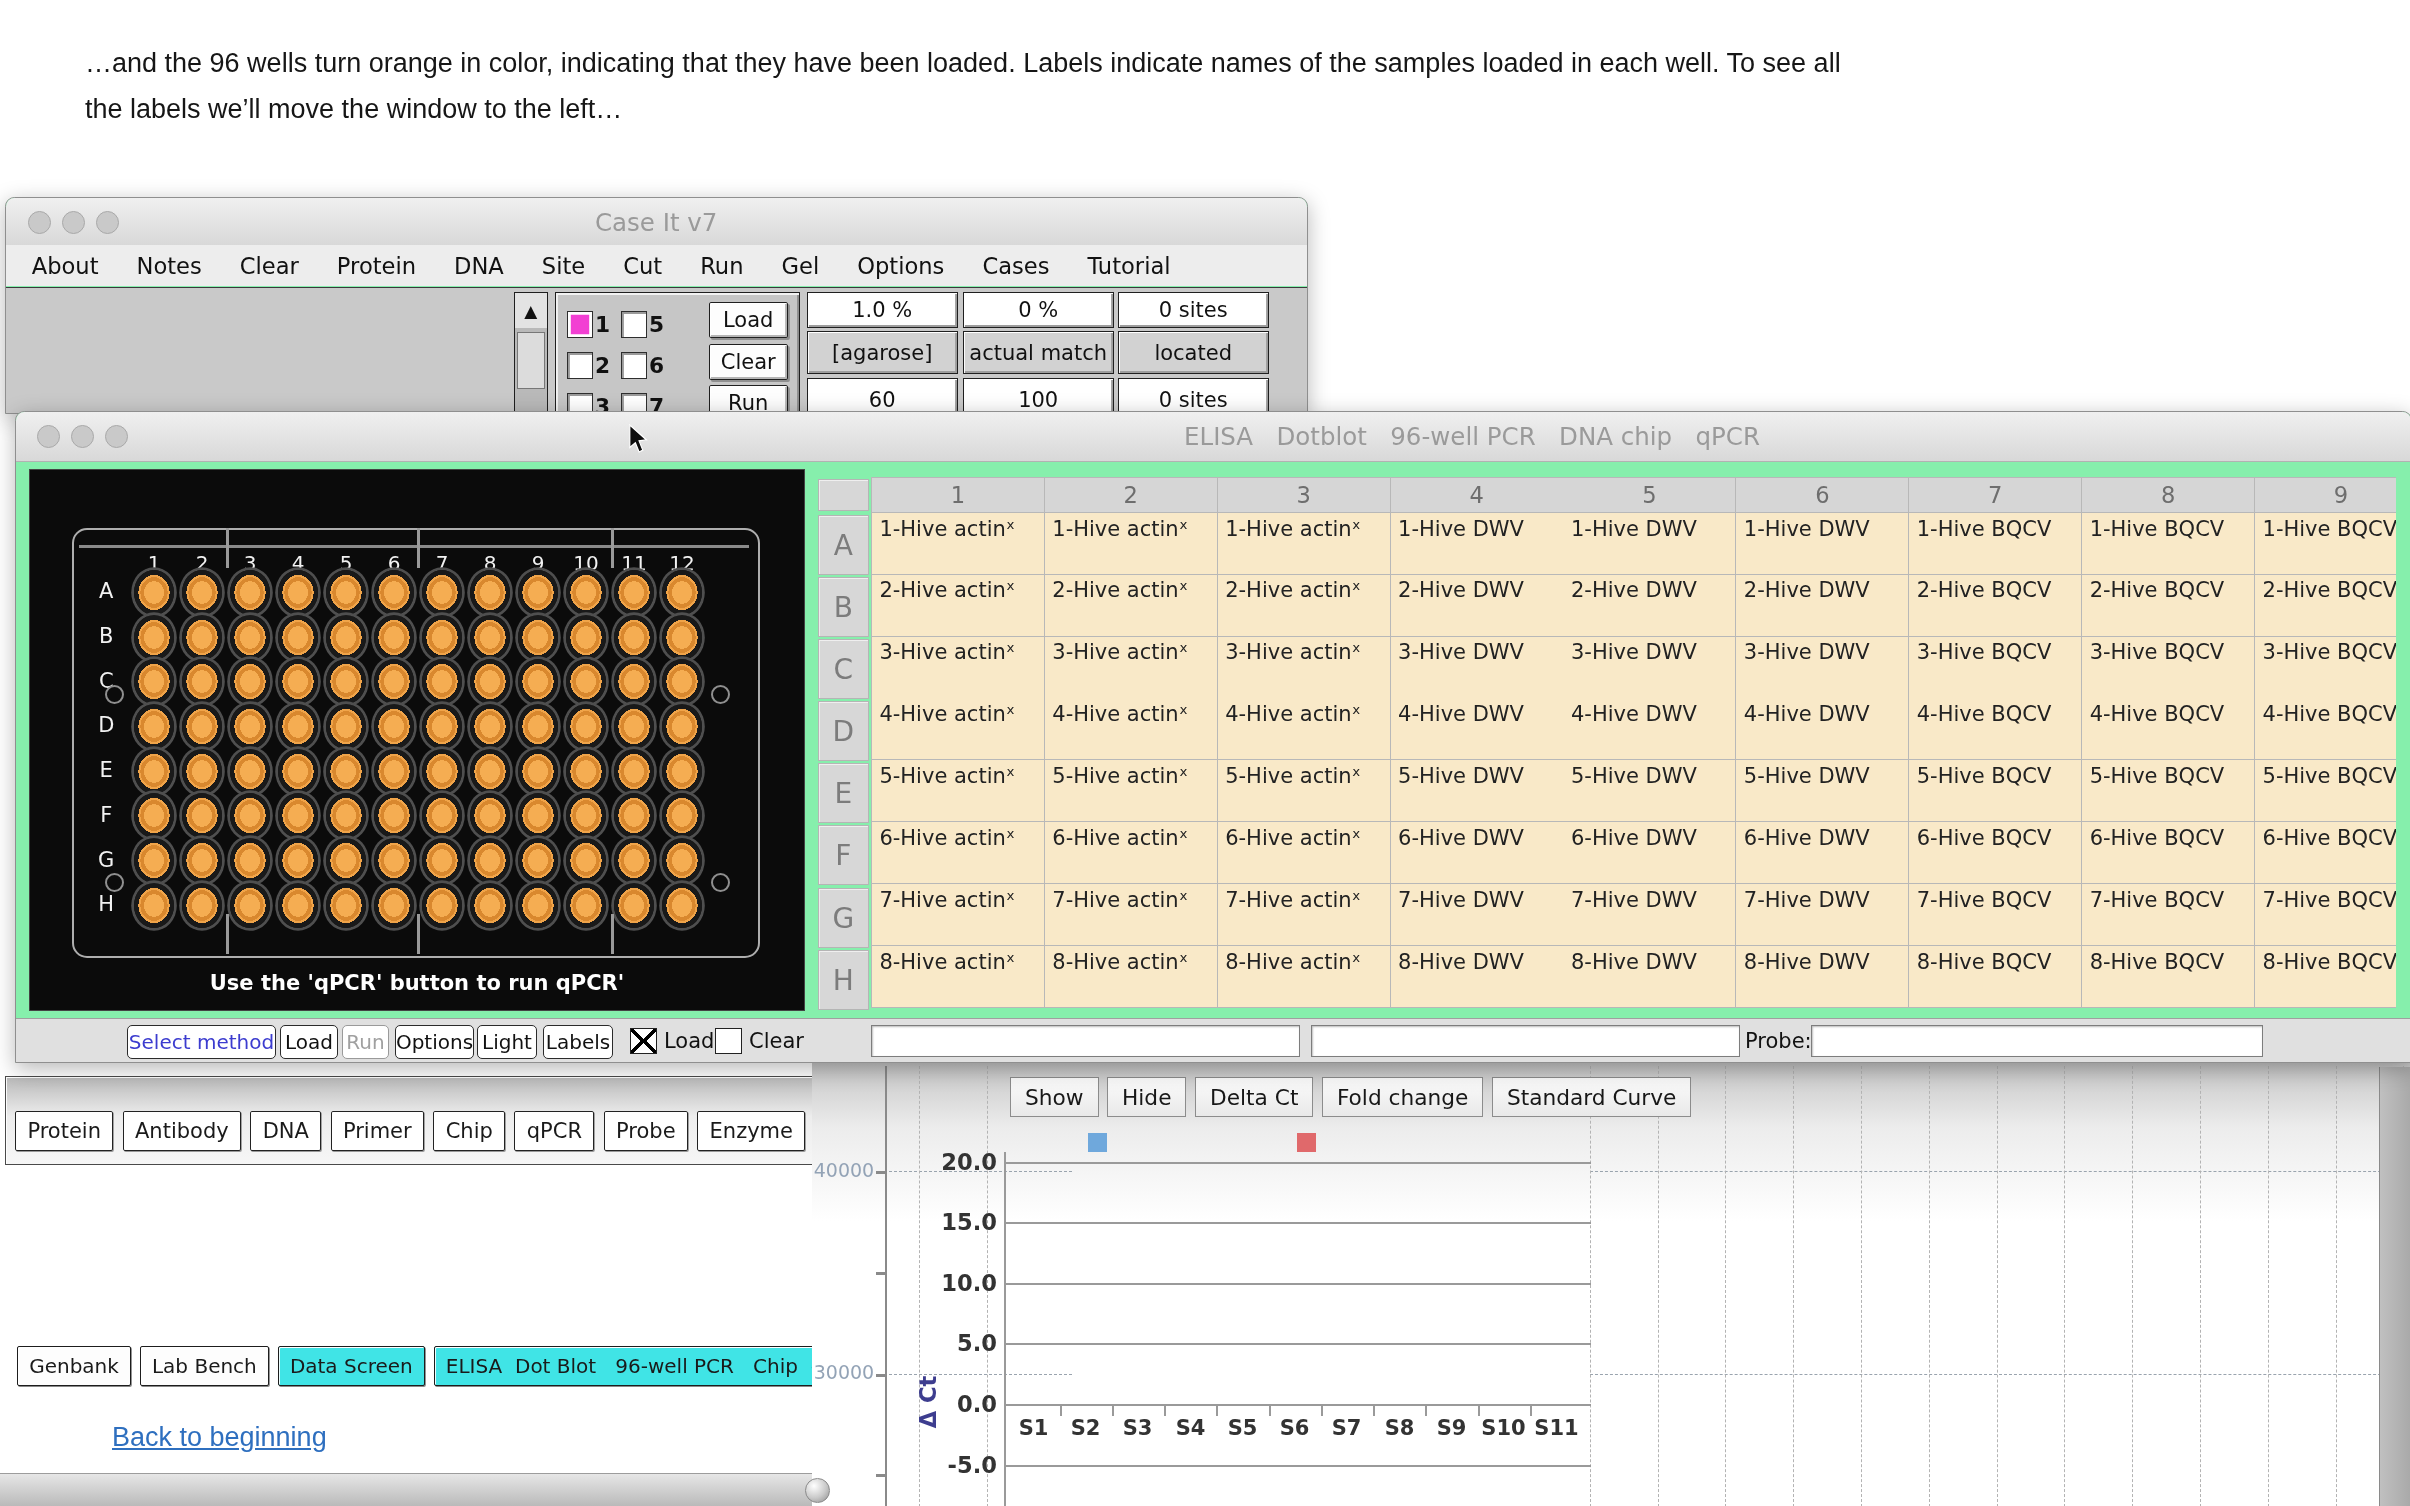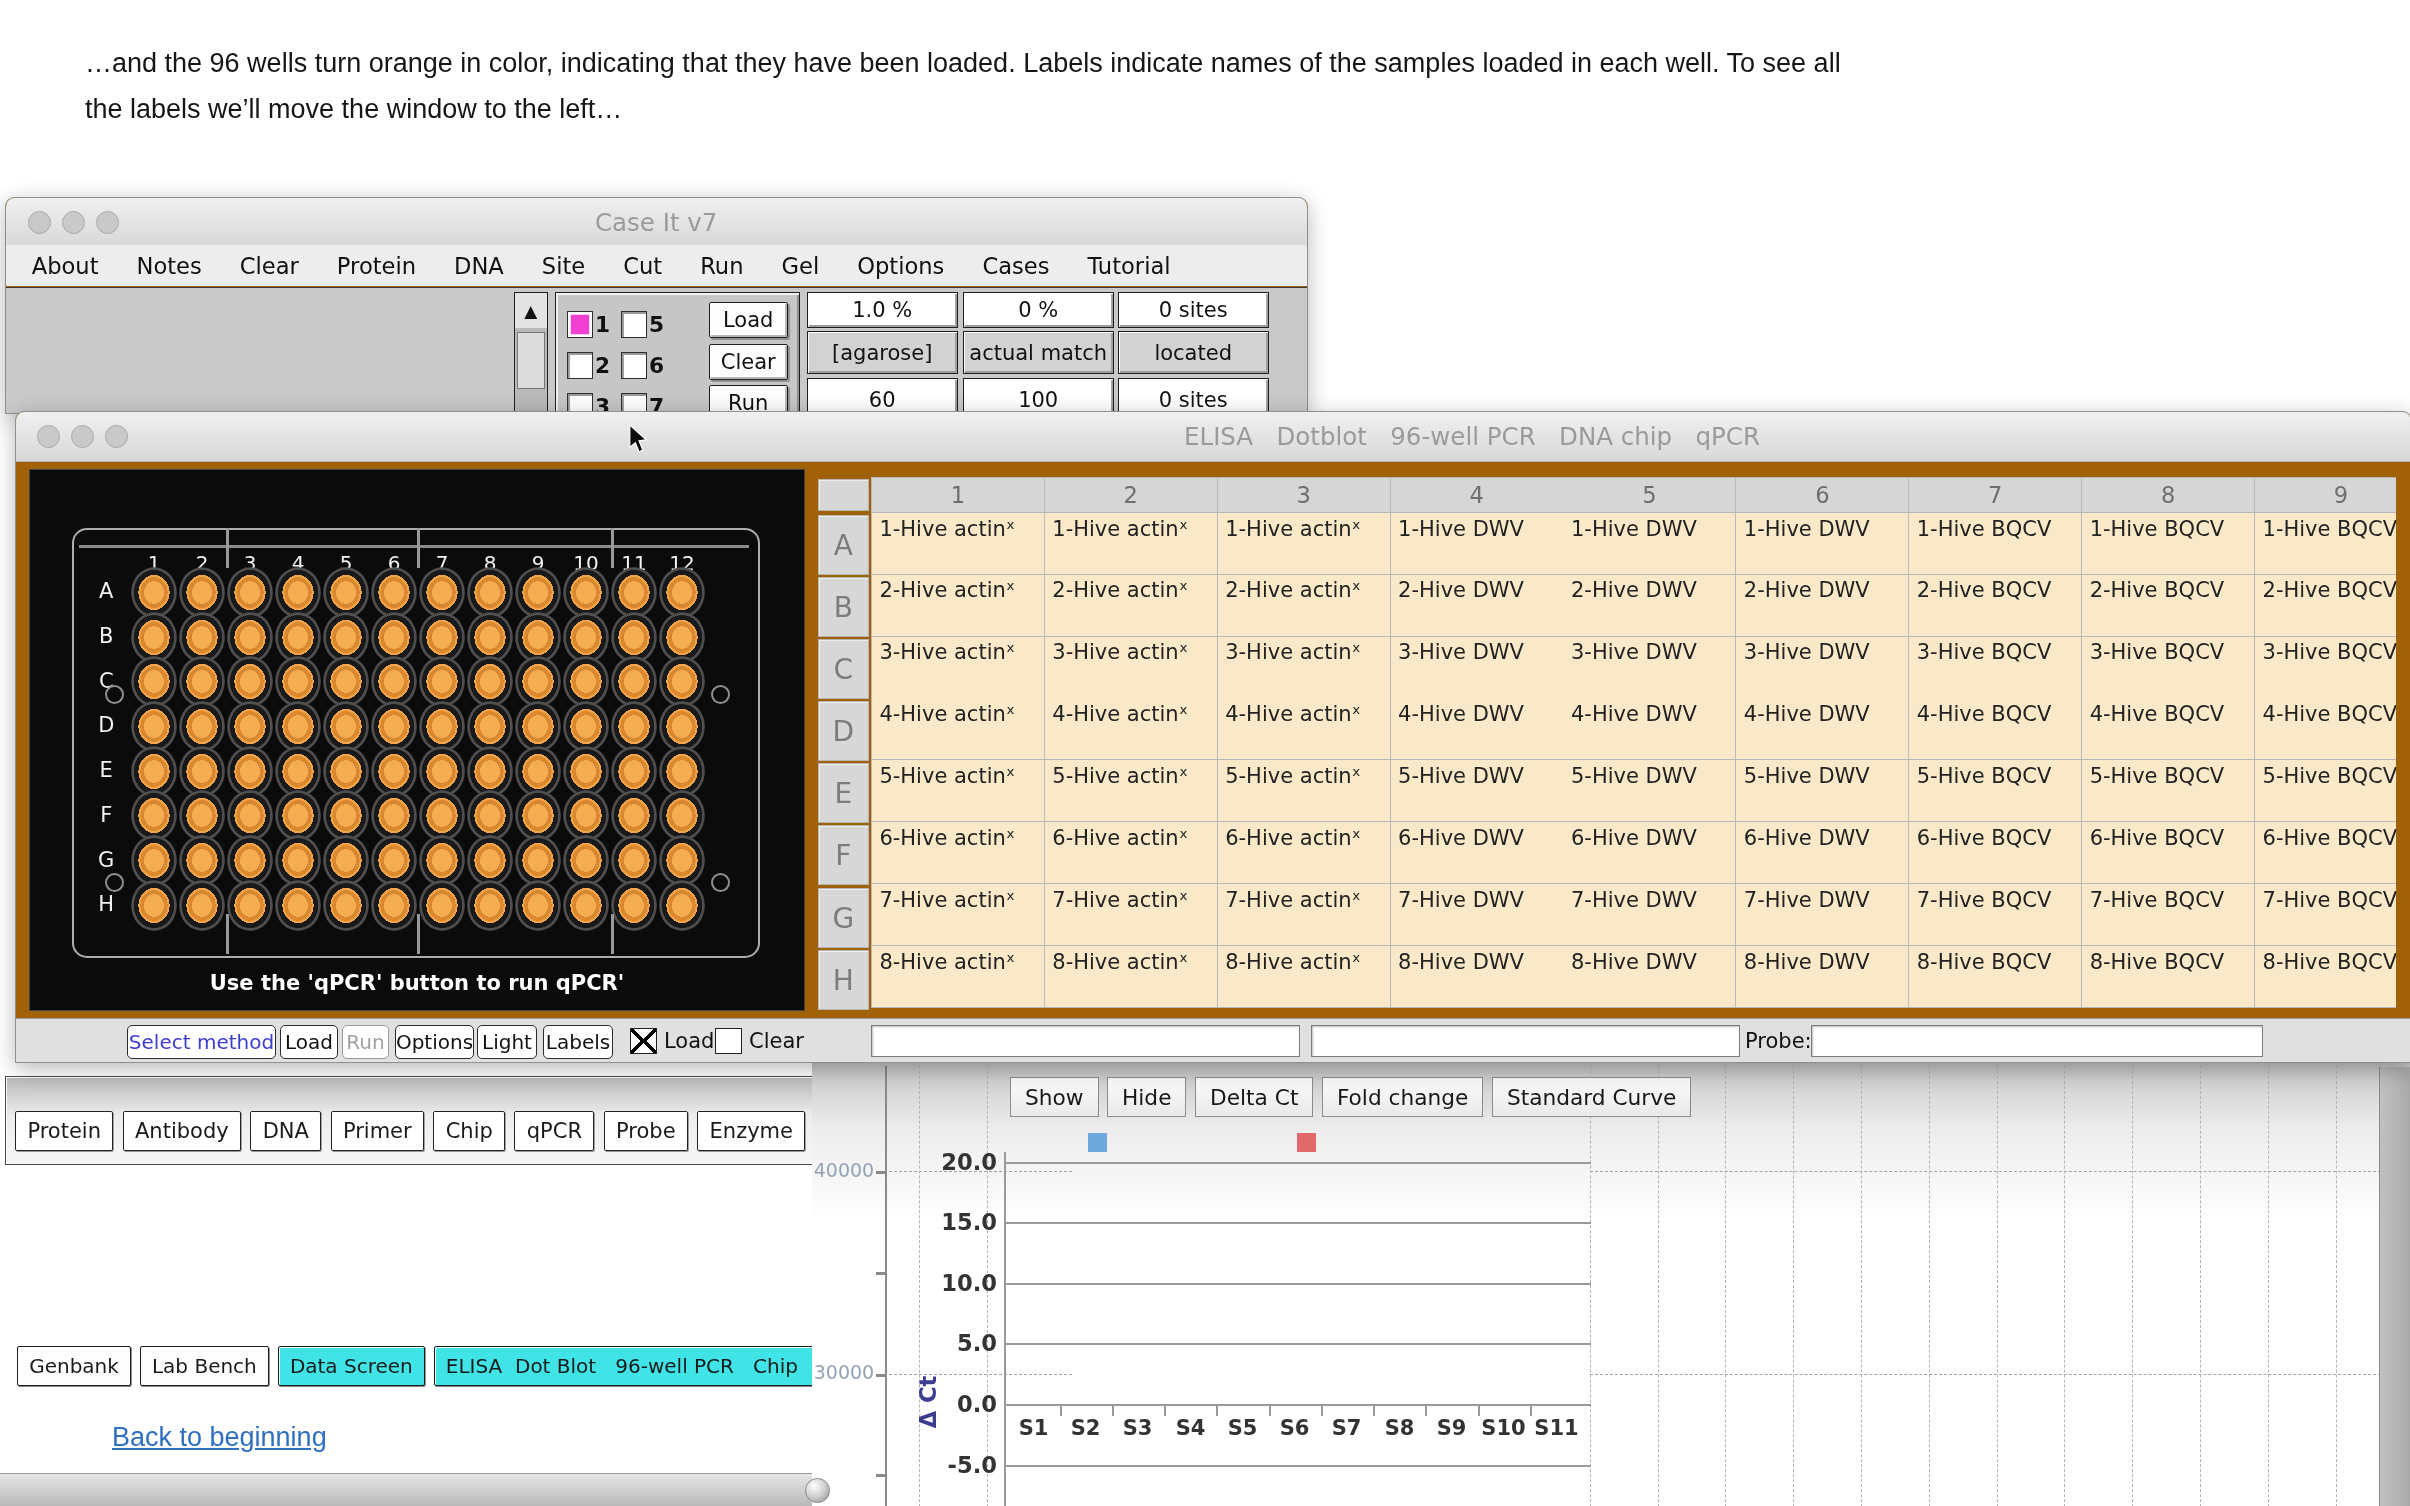--- a/index.html
+++ b/index.html
@@ -4,21 +4,21 @@
 <style>
   html,body{margin:0;padding:0;background:#ffffff;}
   #stage{position:relative;width:2411px;height:1507px;background:#ffffff;overflow:hidden;
          font-family:"DejaVu Sans","Liberation Sans",sans-serif;color:#1a1a1a;}
 
   
   .slide-line{position:absolute;left:85px;width:2260px;font-size:27px;line-height:45px;color:#161616;
               font-family:"Liberation Sans","DejaVu Sans",sans-serif;}
 
   
-  .macwin{position:absolute;background:#a16207;border:0.9px solid #8f8f8f;border-radius:9.4px 9.4px 0 0;
+  .macwin{position:absolute;background:#86efac;border:0.9px solid #8f8f8f;border-radius:9.4px 9.4px 0 0;
           box-shadow:0 5.6px 21px rgba(0,0,0,.28);overflow:hidden;}
   .titlebar{position:absolute;left:0;top:0;right:0;height:47px;
             background:linear-gradient(#f0f0f0,#d8d8d8);border-bottom:0.9px solid #b2b2b2;}
   .tlight{position:absolute;top:13px;width:21px;height:21px;border-radius:50%;
           background:#c9c9c9;border:0.9px solid #a9a9a9;}
   .wintitle{position:absolute;top:10.4px;font-size:24.5px;color:#9a9a9a;white-space:pre;}
 
   
   .menubar{position:absolute;left:0;top:47px;right:0;height:41px;background:#ededed;
            display:flex;align-items:center;gap:38px;padding-left:26px;font-size:22.6px;color:#111;}

